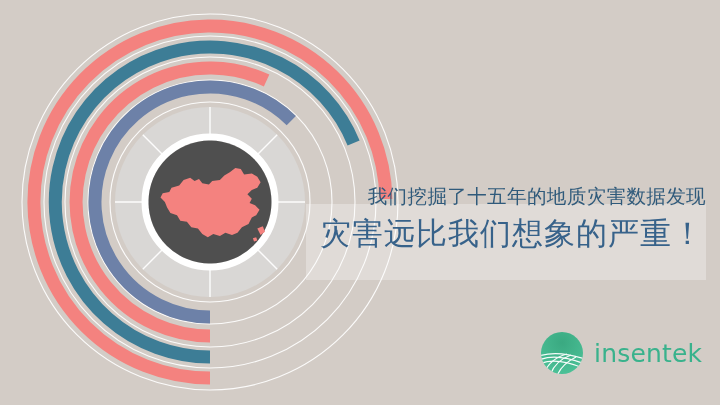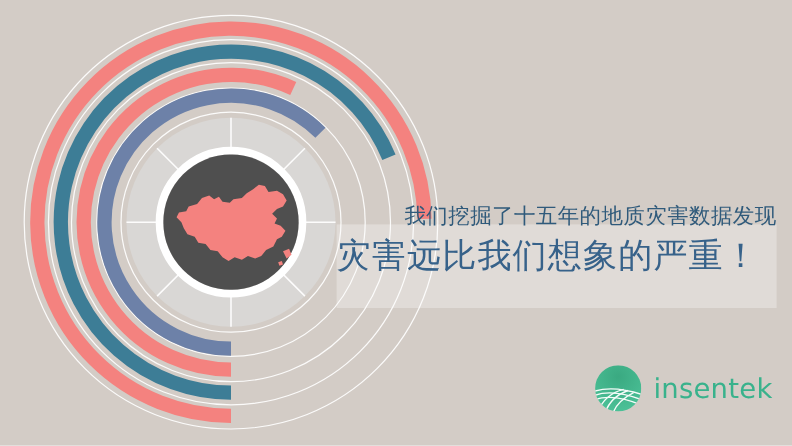--- a/index.html
+++ b/index.html
@@ -52,21 +52,21 @@
     letter-spacing: 0.4px;
     color: #2f5a7b;
     font-family: "DejaVu Sans", "Liberation Sans", sans-serif;
     white-space: nowrap;
   }
   #headline {
     position: absolute;
     left: 0px;
     top: 46px;
     width: 398px;
-    text-align: left;
+    text-align: right;
     font-size: 31px;
     line-height: 42px;
     letter-spacing: 1px;
     color: #37628a;
     font-family: "DejaVu Sans", "Liberation Sans", sans-serif;
     white-space: nowrap;
   }
   #logo {
     position: absolute;
     left: 541px;

